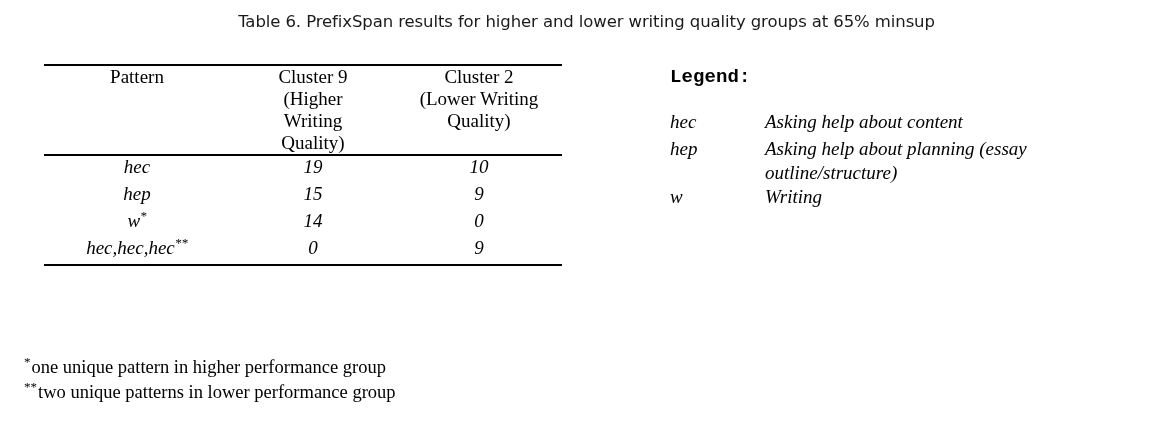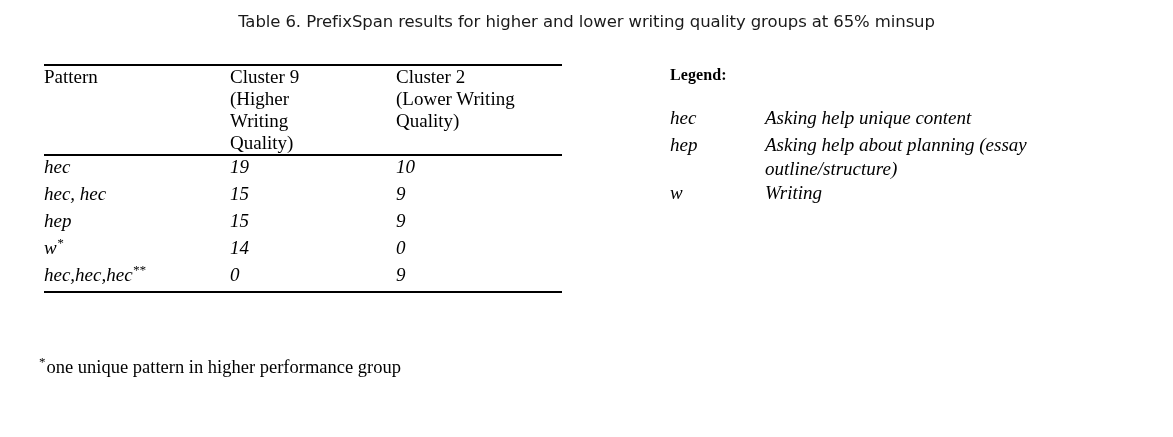--- a/index.html
+++ b/index.html
@@ -50,20 +50,21 @@
     border-collapse: collapse;
     table-layout: fixed;
   }
   table.tbl td, table.tbl th {
     padding: 0;
     margin: 12px;
     font-weight: normal;
     font-family: "Liberation Serif", serif;
     font-size: 19px;
     line-height: 22px;
+    text-align: center;
     vertical-align: top;
     color: #000;
   }
   col.c-pattern { width: 186px; }
   col.c-cl1 { width: 166px; }
   col.c-cl2 { width: 166px; }
 
   thead td { padding-top: 2px; padding-bottom: 1px; }
   thead .hdr-main { display: block; }
   thead .hdr-sub { display: block; }
@@ -82,39 +83,38 @@
     left: 24px;
     top: 355px;
     width: 560px;
   }
   .footnote {
     font-family: "Liberation Serif", serif;
     font-size: 18.5px;
     line-height: 25px;
     color: #000;
     white-space: nowrap;
-    margin-left: 15px;
   }
   .footnote .marker {
     vertical-align: super;
     font-size: 13px;
     line-height: 0;
     margin-right: 1px;
   }
 
   
   #legend {
     position: absolute;
     left: 670px;
     top: 66px;
     width: 470px;
   }
   #legend-title {
-    font-family: Liberation Serif, serif;
-    font-size: 16px;
+    font-family: Liberation Mono, monospace;
+    font-size: 19px;
     font-weight: 700;
     color: #000;
     margin-bottom: 22px;
     letter-spacing: 0.1px;
   }
   table.legend-tbl {
     border-collapse: collapse;
     table-layout: fixed;
     width: 470px;
   }
@@ -173,25 +173,20 @@
       <col class="c-cl1">
       <col class="c-cl2">
     </colgroup>
     <tbody>
       <tr>
         <td><span>hec</span><sup class="star"></sup></td>
         <td>19</td>
         <td>10</td>
       </tr>
       <tr>
-        <td><span>hec, hec</span><sup class="star"></sup></td>
-        <td>15</td>
-        <td>9</td>
-      </tr>
-      <tr>
         <td><span>hep</span><sup class="star"></sup></td>
         <td>15</td>
         <td>9</td>
       </tr>
       <tr>
         <td><span>w</span><sup class="star">*</sup></td>
         <td>14</td>
         <td>0</td>
       </tr>
       <tr>
@@ -201,34 +196,37 @@
       </tr>
     </tbody>
   </table>
 
   <div class="rule thin"></div>
 </div>
 
 <div id="footnotes">
   <div class="footnote">
     <span class="marker">*</span><span>one unique pattern in higher performance group</span>
+  </div>
+  <div class="footnote">
+    <span class="marker">**</span><span>two unique patterns in lower performance group</span>
   </div>
 </div>
 
 <div id="legend">
   <div id="legend-title">Legend:</div>
   <table class="legend-tbl">
     <colgroup>
       <col class="l-term">
       <col class="l-desc">
     </colgroup>
     <tbody>
       <tr>
         <td>hec</td>
-        <td>Asking help unique content</td>
+        <td>Asking help about content</td>
       </tr>
       <tr>
         <td>hep</td>
         <td>Asking help about planning (essay outline/structure)</td>
       </tr>
       <tr>
         <td>w</td>
         <td>Writing</td>
       </tr>
     </tbody>

